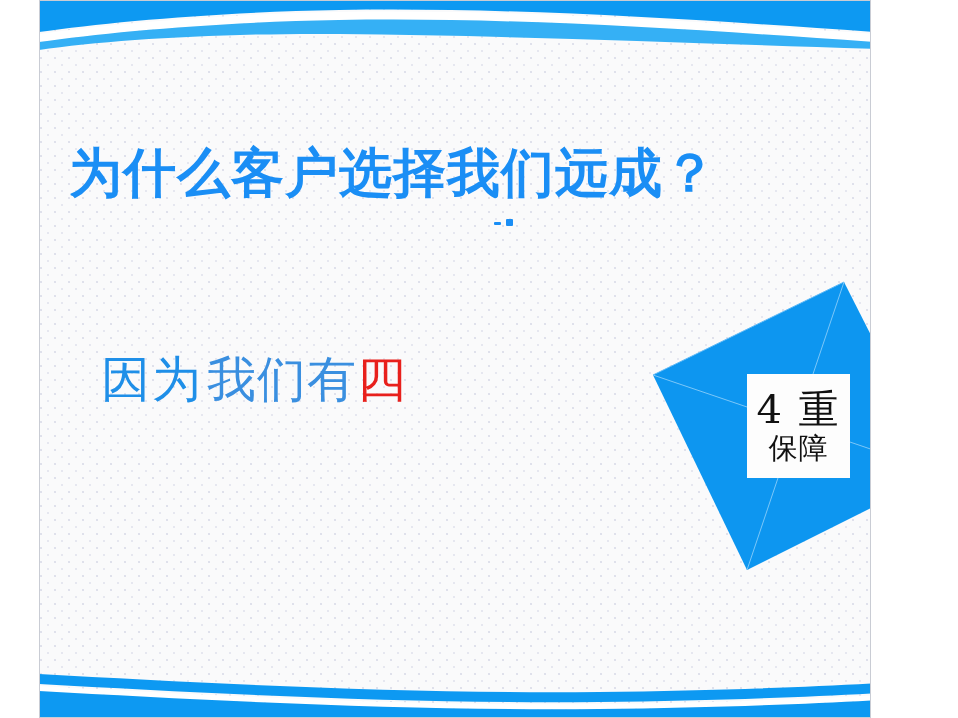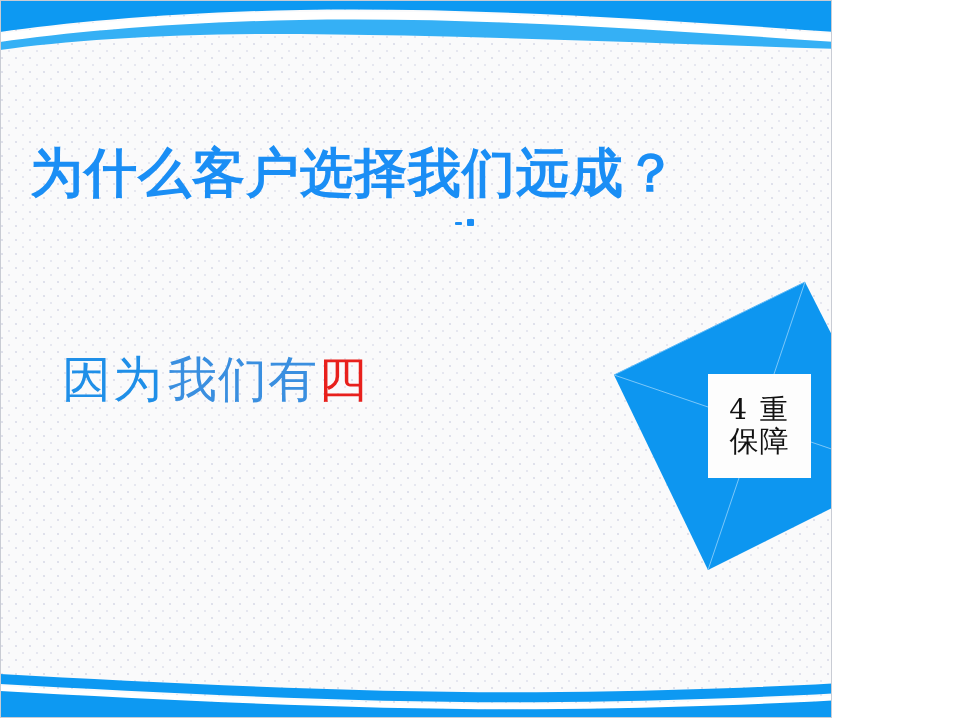--- a/index.html
+++ b/index.html
@@ -11,20 +11,21 @@
     position: relative;
     width: 832px;
     height: 718px;
     overflow: hidden;
     background-color: #fafafb;
     background-image:
       radial-gradient(circle at 2px 2px, rgba(160,165,200,0.30) 1px, transparent 1.2px),
       radial-gradient(circle at 9px 9px, rgba(160,165,200,0.22) 1px, transparent 1.2px);
     background-size: 14px 14px, 14px 14px;
     font-family: "DejaVu Sans", "Liberation Sans", sans-serif;
+    margin-left: 39px;
   }
   #slide::after {
     content: "";
     position: absolute;
     inset: 0;
     border: 1px solid #c9ccd4;
     pointer-events: none;
     z-index: 60;
   }
 
@@ -121,21 +122,21 @@
     background: #fdfdfd;
     z-index: 18;
     display: flex;
     flex-direction: column;
     align-items: center;
     justify-content: center;
     color: #111111;
     font-family: "DejaVu Serif", "Liberation Serif", serif;
   }
   #diamond-label .l1 {
-    font-size: 28px;
+    font-size: 40px;
     line-height: 1.12;
     letter-spacing: 2px;
     white-space: nowrap;
   }
   #diamond-label .l2 {
     font-size: 29px;
     line-height: 1.12;
     letter-spacing: 1px;
     white-space: nowrap;
   }

